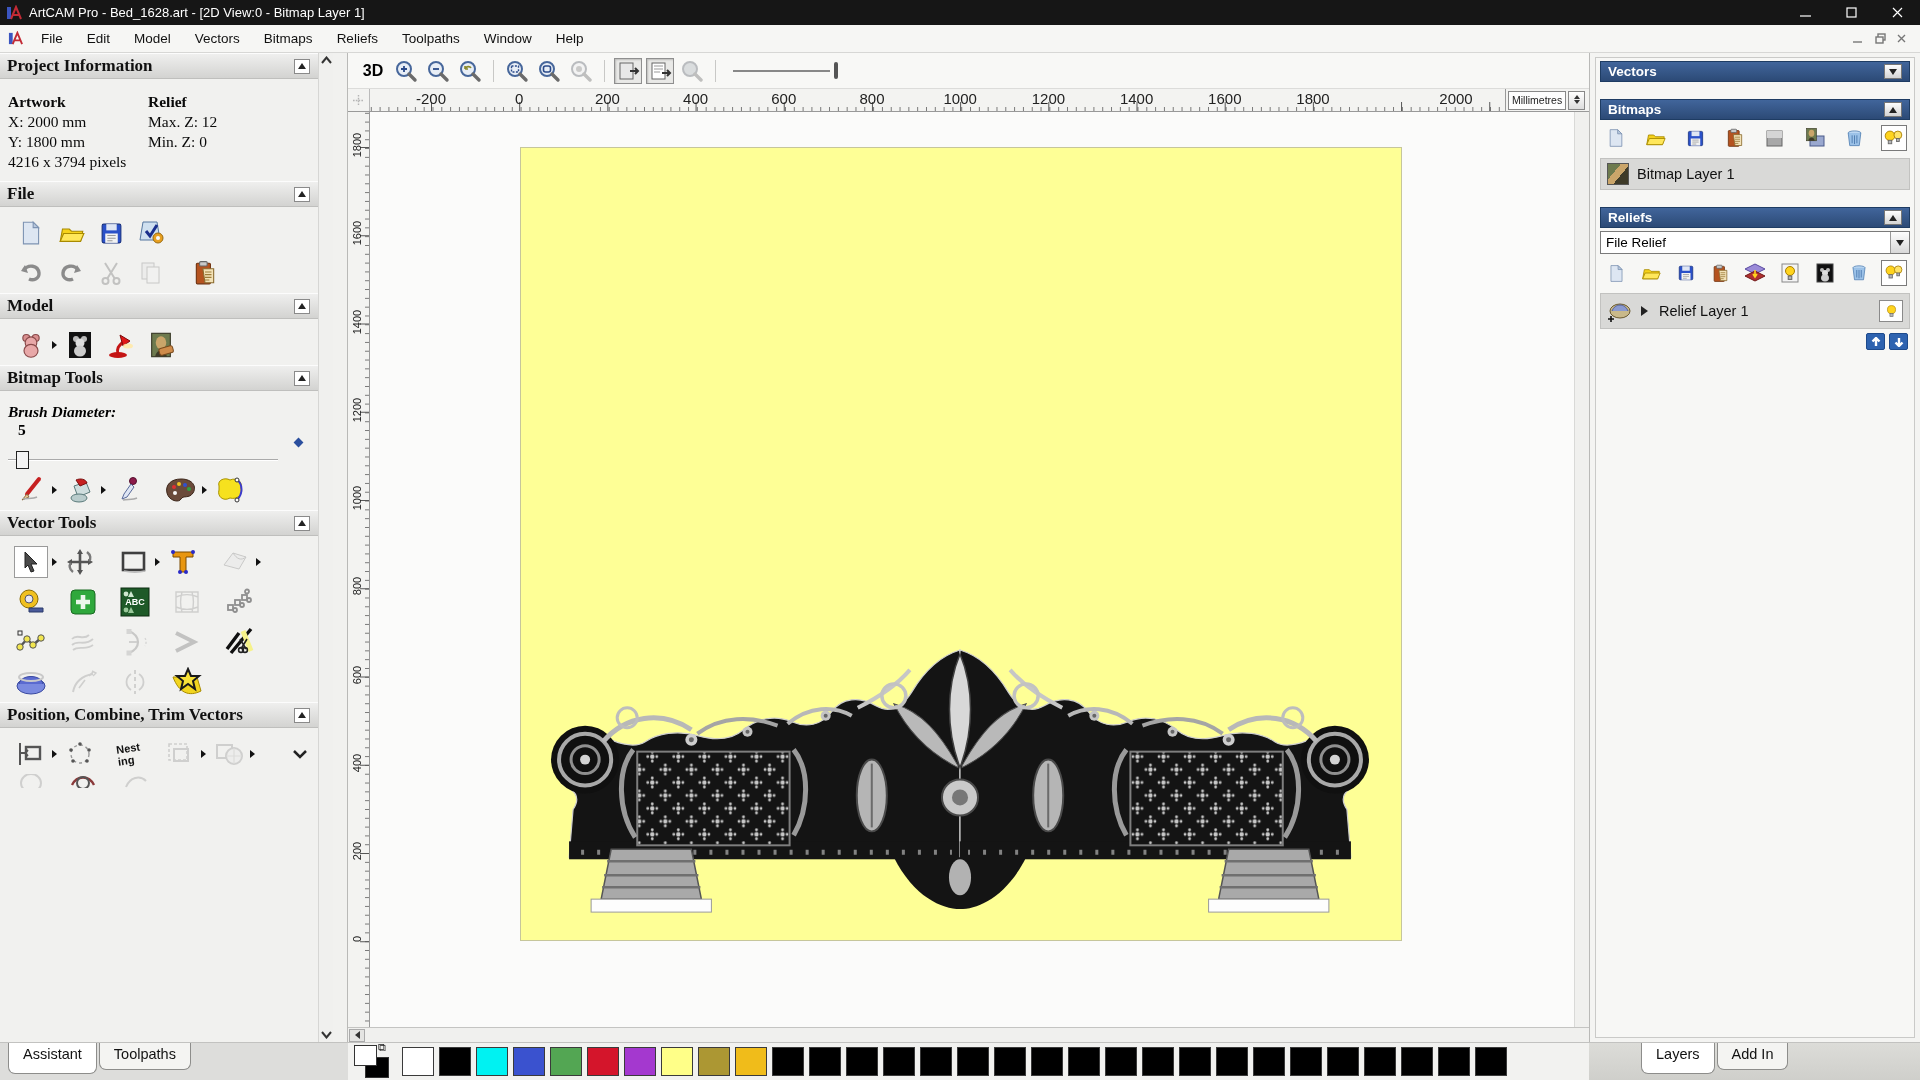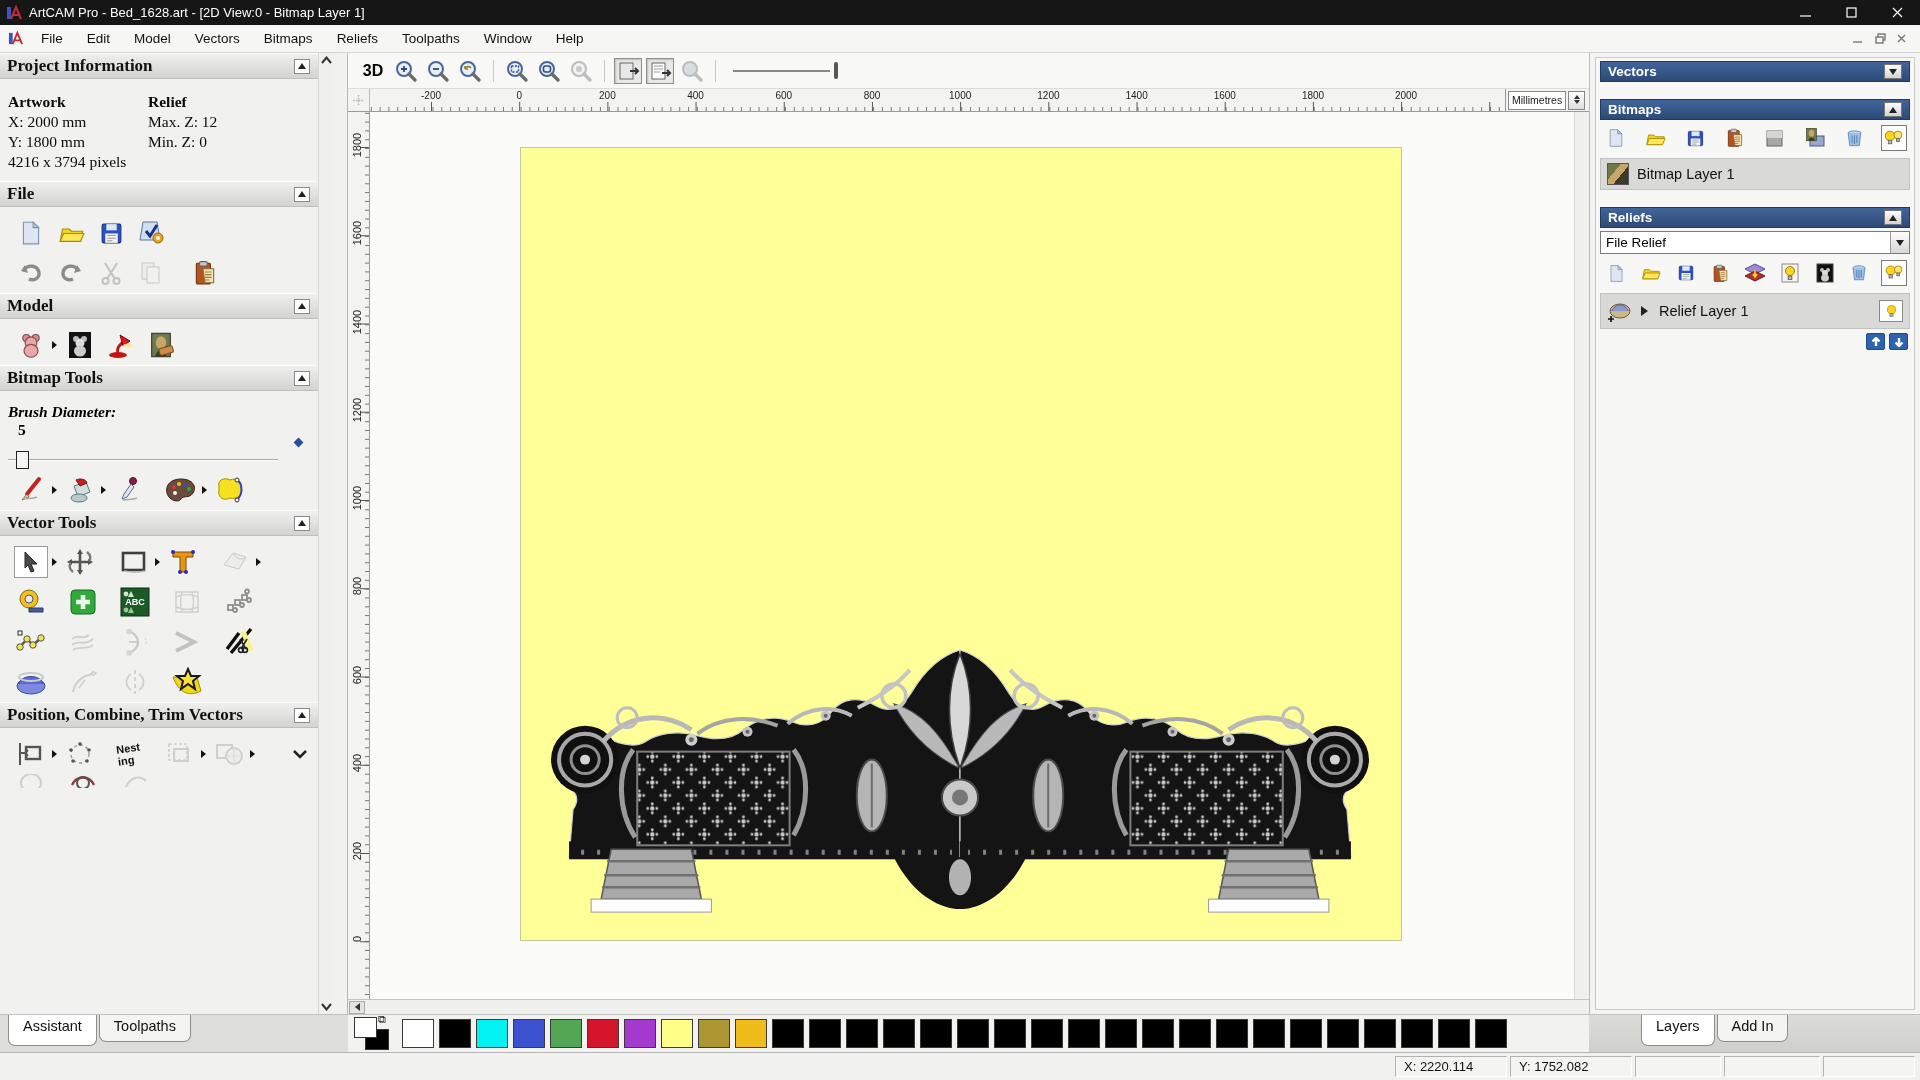--- a/index.html
+++ b/index.html
@@ -75,21 +75,21 @@
   .tb-btn.dis { opacity:.4; filter:grayscale(.8); }
   .tb-3d { font-weight:bold; font-size:16px; color:#000; width:30px; }
   .tb-sep { width:1px; height:22px; background:#c8c8c6; margin:0 5px; }
   .tb-slider { position:relative; width:105px; height:20px; margin-left:8px; }
   .tb-slider .line { position:absolute; top:9px; left:0; right:8px; height:2px; background:#888; }
   .tb-slider .knob { position:absolute; right:0; top:1px; width:4px; height:17px; background:#555; border-radius:2px; }
 
   .ruler-row { height:23px; flex:0 0 23px; display:flex; background:#f3f3f1; border-bottom:1px solid #999; }
   .ruler-corner { width:22px; flex:0 0 22px; border-right:1px solid #bbb; display:flex;
     align-items:center; justify-content:center; }
-  .hruler { flex:1 1 auto; position:relative; font-size:10px; color:#222;
+  .hruler { flex:1 1 auto; position:relative; font-size:15px; color:#222;
     background-image:
       linear-gradient(90deg,#555 1px,transparent 1px),
       linear-gradient(90deg,#777 1px,transparent 1px);
     background-size:88.2px 9px, 8.82px 4px;
     background-position:61px bottom, 0.8px bottom;
     background-repeat:repeat-x; }
   .hrl { position:absolute; top:1px; transform:translateX(-50%); }
   .unit-box { flex:0 0 84px; display:flex; align-items:center; border-left:1px solid #999; }
   .unit-label { font-size:10.5px; color:#222; border:1px solid #888; background:#fdfdfd; height:19px;
     display:flex; align-items:center; padding:0 3px; margin-left:2px; }
@@ -801,21 +801,21 @@
             <span class="hrl" style="left: 149.2px;">0</span>
             <span class="hrl" style="left: 237.4px;">200</span>
             <span class="hrl" style="left: 325.6px;">400</span>
             <span class="hrl" style="left: 413.8px;">600</span>
             <span class="hrl" style="left: 502px;">800</span>
             <span class="hrl" style="left: 590.2px;">1000</span>
             <span class="hrl" style="left: 678.4px;">1200</span>
             <span class="hrl" style="left: 766.6px;">1400</span>
             <span class="hrl" style="left: 854.8px;">1600</span>
             <span class="hrl" style="left: 943px;">1800</span>
-            <span class="hrl" style="left: 1036px;">2000</span>
+            <span class="hrl" style="left: 1086px;">2000</span>
           </div>
         <div class="unit-box">
           <div class="unit-label">Millimetres</div>
           <div class="unit-spin">
               <i class="u"></i>
               <i class="d"></i>
             </div>
         </div>
       </div>
 
@@ -1123,21 +1123,13 @@
     <div class="tabs-right">
       <div class="tab active">
         <span>Layers</span>
       </div>
       <div class="tab">
         <span>Add In</span>
       </div>
     </div>
   </div>
 
-  <div class="statusbar">
-    <div class="sb-fill"></div>
-    <div class="sb-cell sb-x">X: 2220.114</div>
-    <div class="sb-cell sb-y">Y: 1752.082</div>
-    <div class="sb-cell sb-e1"></div>
-    <div class="sb-cell sb-e2"></div>
-    <div class="sb-cell sb-e3"></div>
-  </div>
 </div>
 
 </body></html>

